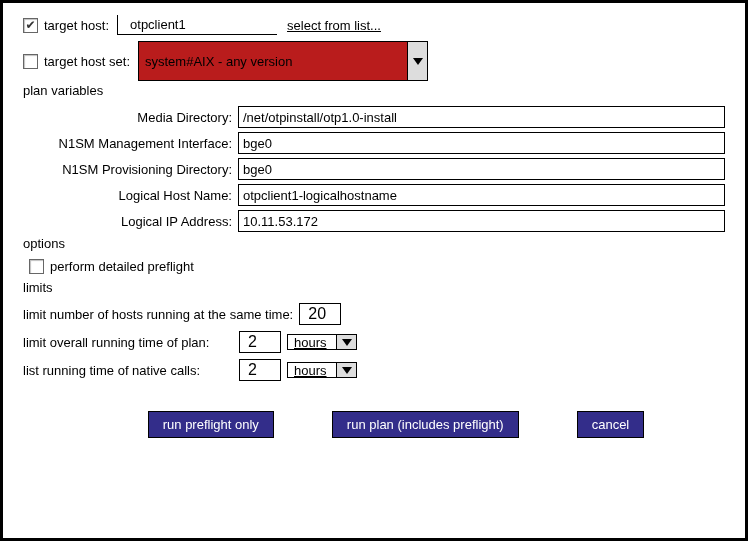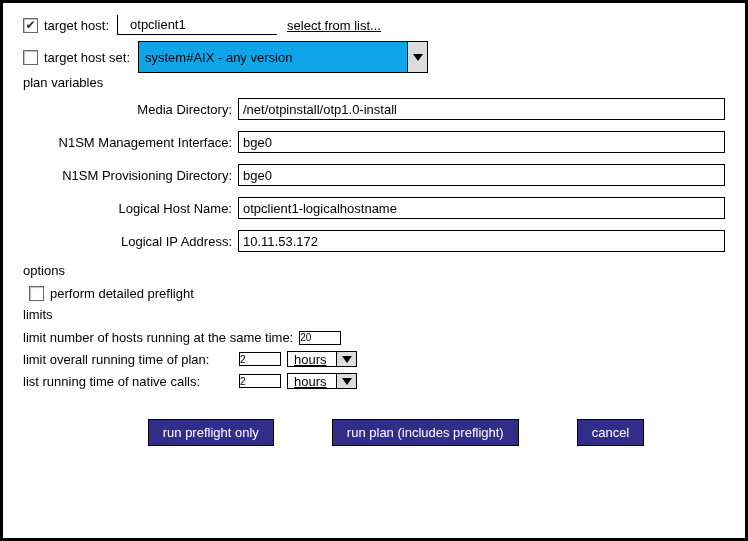--- a/index.html
+++ b/index.html
@@ -49,22 +49,22 @@
     font-family: inherit;
     font-size: 13px;
     height: 20px;
     background: #fff;
   }
   .link { text-decoration: underline; cursor: pointer; margin-left: 10px; }
   .select-wrap {
     display: flex;
     align-items: stretch;
     border: 1px solid #000;
-    height: 32px;
-    background: #0ea5e9;
+    height: 40px;
+    background: #b91c1c;
   }
   .select-val {
     padding: 2px 6px;
     flex: 1;
     display: flex;
     align-items: center;
   }
   .select-btn {
     width: 20px;
     border-left: 1px solid #000;
@@ -74,21 +74,21 @@
     justify-content:center;
   }
   .select-btn svg { width:10px; height:10px; }
   .section-hd {
     margin-top: 2px;
     margin-bottom: 8px;
   }
   .pv-row {
     display:flex;
     align-items:center;
-    margin-bottom:11px;
+    margin-bottom:4px;
   }
   .pv-label {
     width: 215px;
     text-align: right;
     padding-right: 6px;
   }
   .pv-input {
     flex:1;
     border:1px solid #000;
     height:22px;
@@ -98,24 +98,24 @@
   }
   .limits-row {
     display:flex;
     align-items:center;
     margin-bottom:6px;
   }
   .limits-lbl { margin-right:6px; }
   .small-input {
     width:42px;
     border:1px solid #000;
-    height:14px;
-    padding:2px 0;
+    height:22px;
+    padding:2px 8px;
     font-family:inherit;
-    font-size:10px;
+    font-size:16px;
     margin-right:6px;
   }
   .small-select {
     display:flex;
     border:1px solid #000;
     height:16px;
     text-decoration:underline;
   }
   .small-select .select-val { padding:2px 6px; width:48px; }
   .btn-row {

